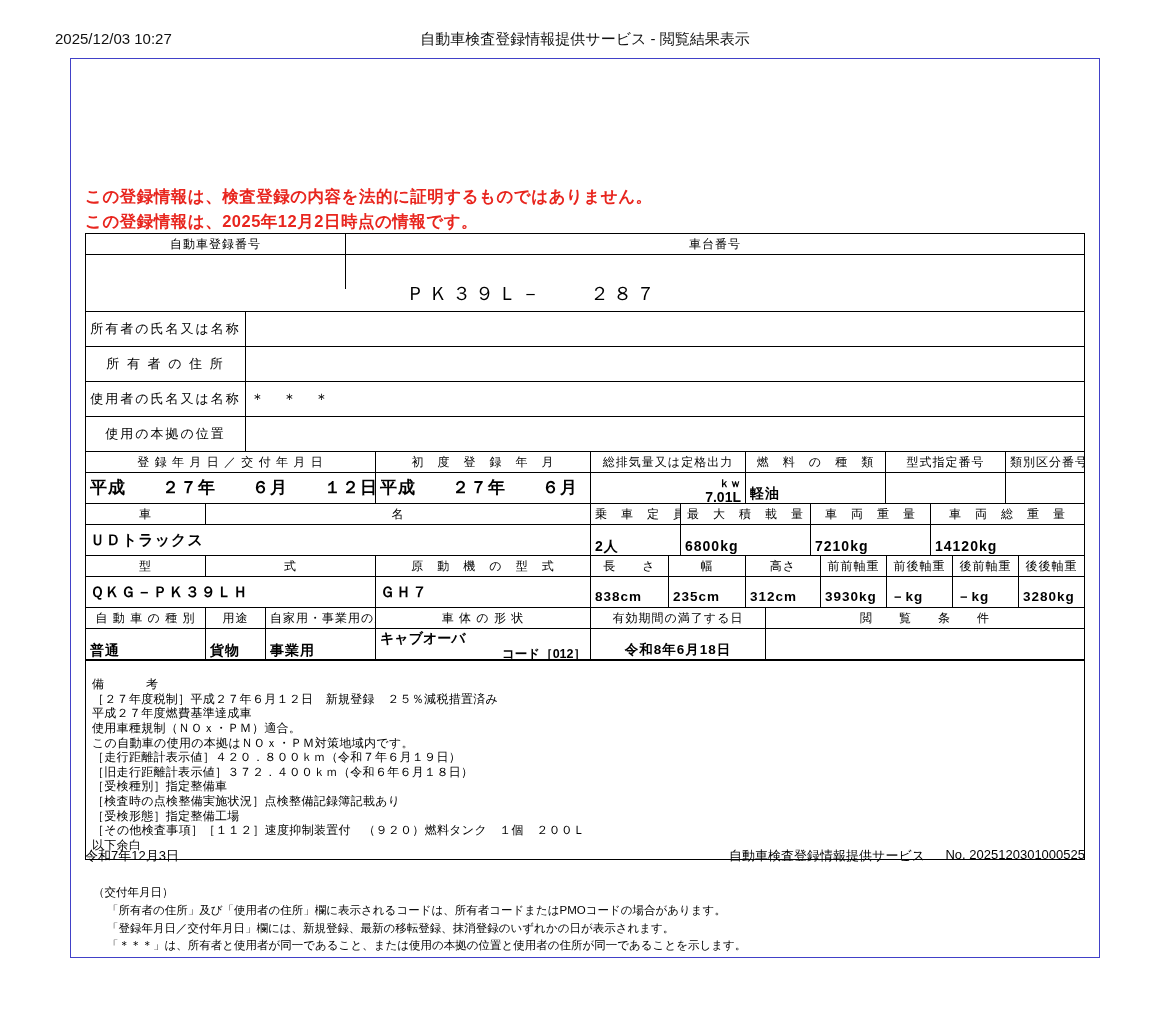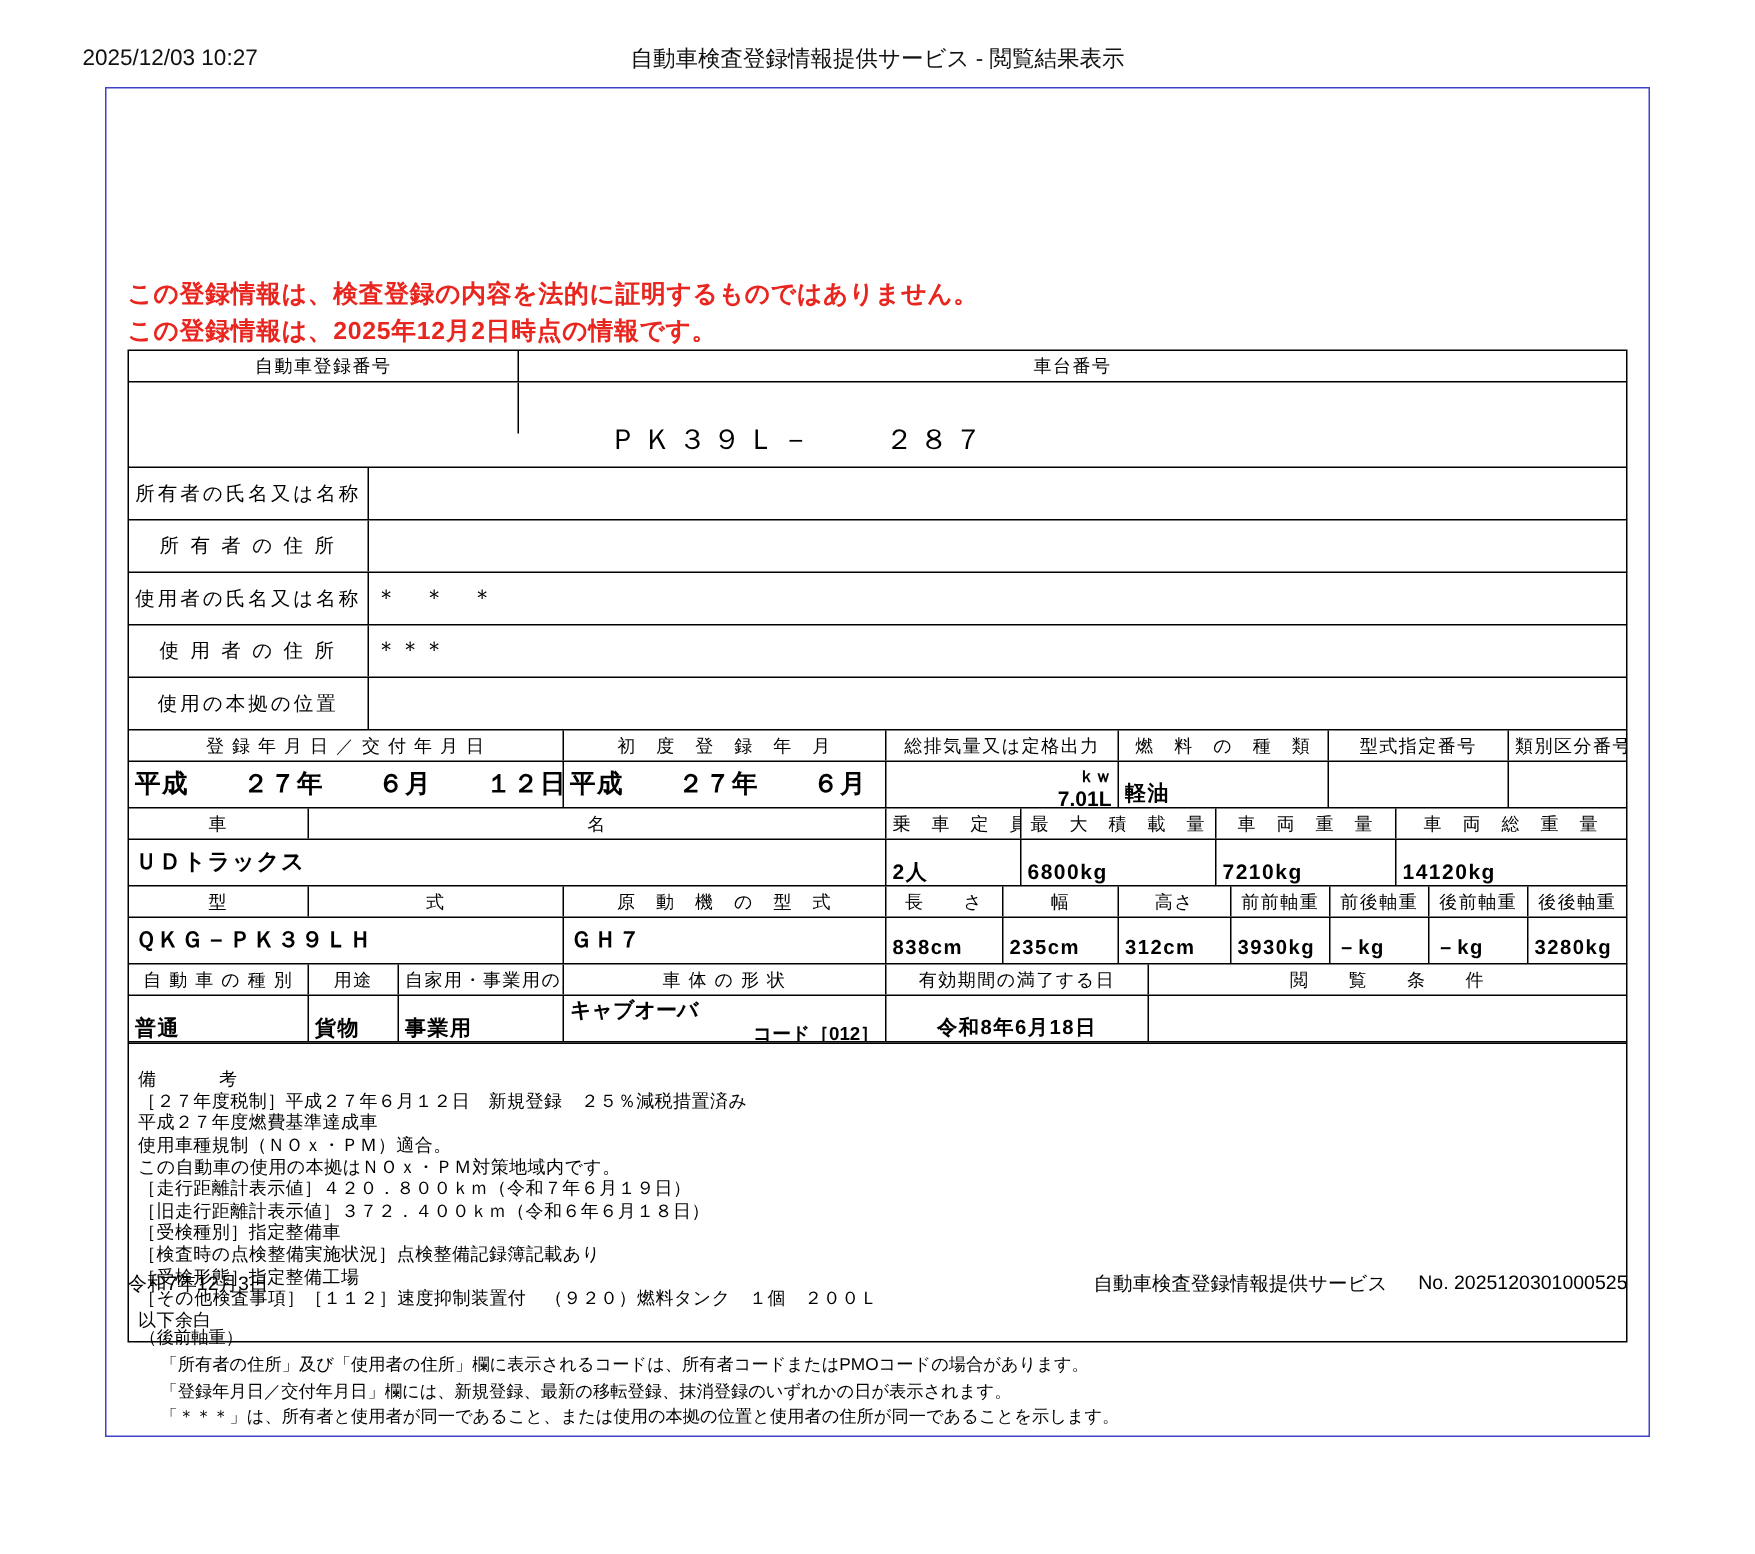--- a/index.html
+++ b/index.html
@@ -182,24 +182,20 @@
       <div class="row">
         <div class="cell ownerlabel h34" style="width:160px">所 有 者 の 住 所</div>
         <div class="cell h34 val" style="width:838px"></div>
       </div>
 
       <div class="row">
         <div class="cell ownerlabel h34" style="width:160px">使用者の氏名又は名称</div>
         <div class="cell h34 val" style="width:838px">＊　＊　＊</div>
       </div>
 
-      <div class="row">
-        <div class="cell ownerlabel h34" style="width:160px">使 用 者 の 住 所</div>
-        <div class="cell h34 val" style="width:838px">＊＊＊</div>
-      </div>
 
       <div class="row">
         <div class="cell ownerlabel h34" style="width:160px">使用の本拠の位置</div>
         <div class="cell h34 val" style="width:838px"></div>
       </div>
 
       <div class="row">
         <div class="cell hdr h20" style="width:290px">登 録 年 月 日 ／ 交 付 年 月 日</div>
         <div class="cell hdr h20" style="width:215px">初　度　登　録　年　月</div>
         <div class="cell hdr h20" style="width:155px">総排気量又は定格出力</div>
@@ -303,20 +299,20 @@
 
     </div>
 
     <div class="footline">
       <span class="left">令和7年12月3日</span>
       <span class="svc">自動車検査登録情報提供サービス</span>
       <span class="no">No. 2025120301000525</span>
     </div>
 
     <div class="notes">
-      <div>（後前軸重）</div>
+      <div>（交付年月日）</div>
       <div class="ind">「所有者の住所」及び「使用者の住所」欄に表示されるコードは、所有者コードまたはPMOコードの場合があります。</div>
       <div class="ind">「登録年月日／交付年月日」欄には、新規登録、最新の移転登録、抹消登録のいずれかの日が表示されます。</div>
       <div class="ind">「＊＊＊」は、所有者と使用者が同一であること、または使用の本拠の位置と使用者の住所が同一であることを示します。</div>
     </div>
 
   </div>
 </div>
 
 </body></html>

